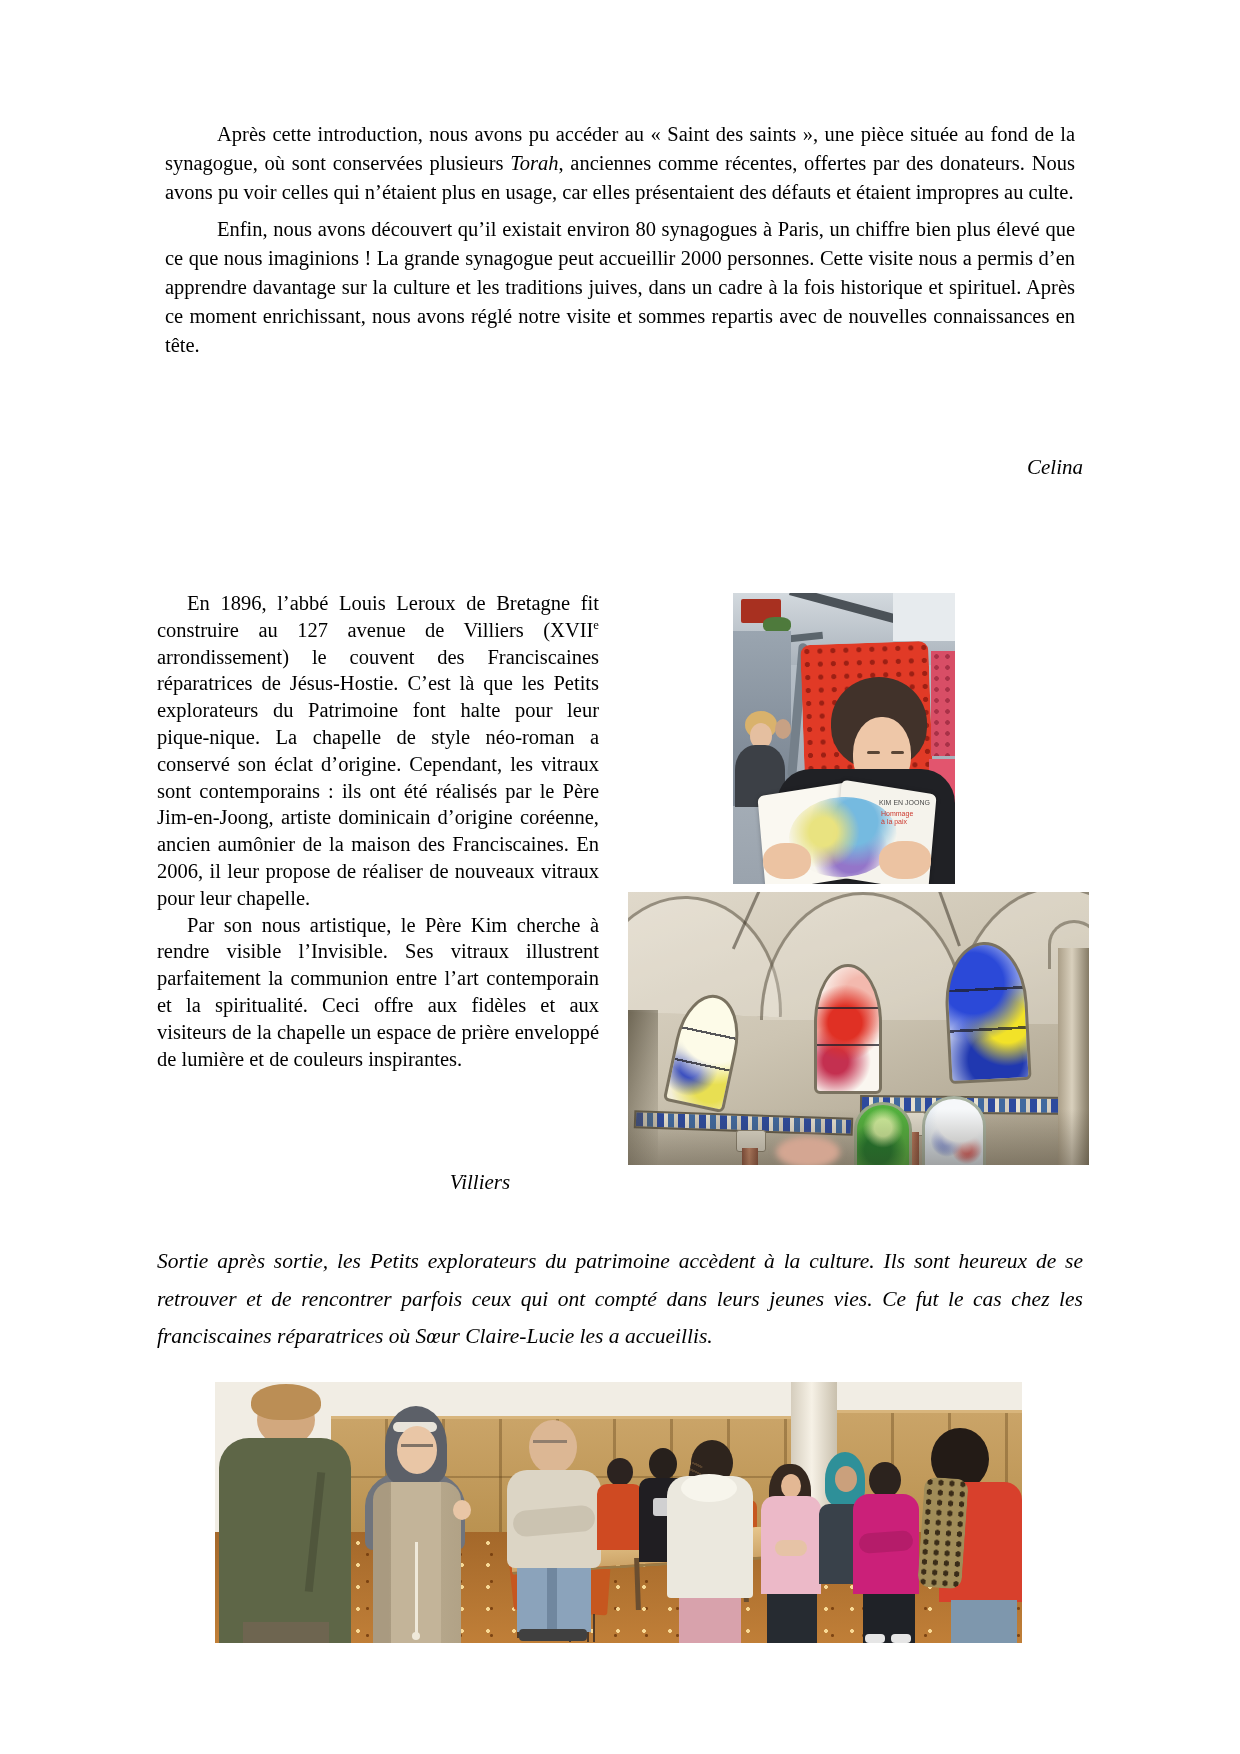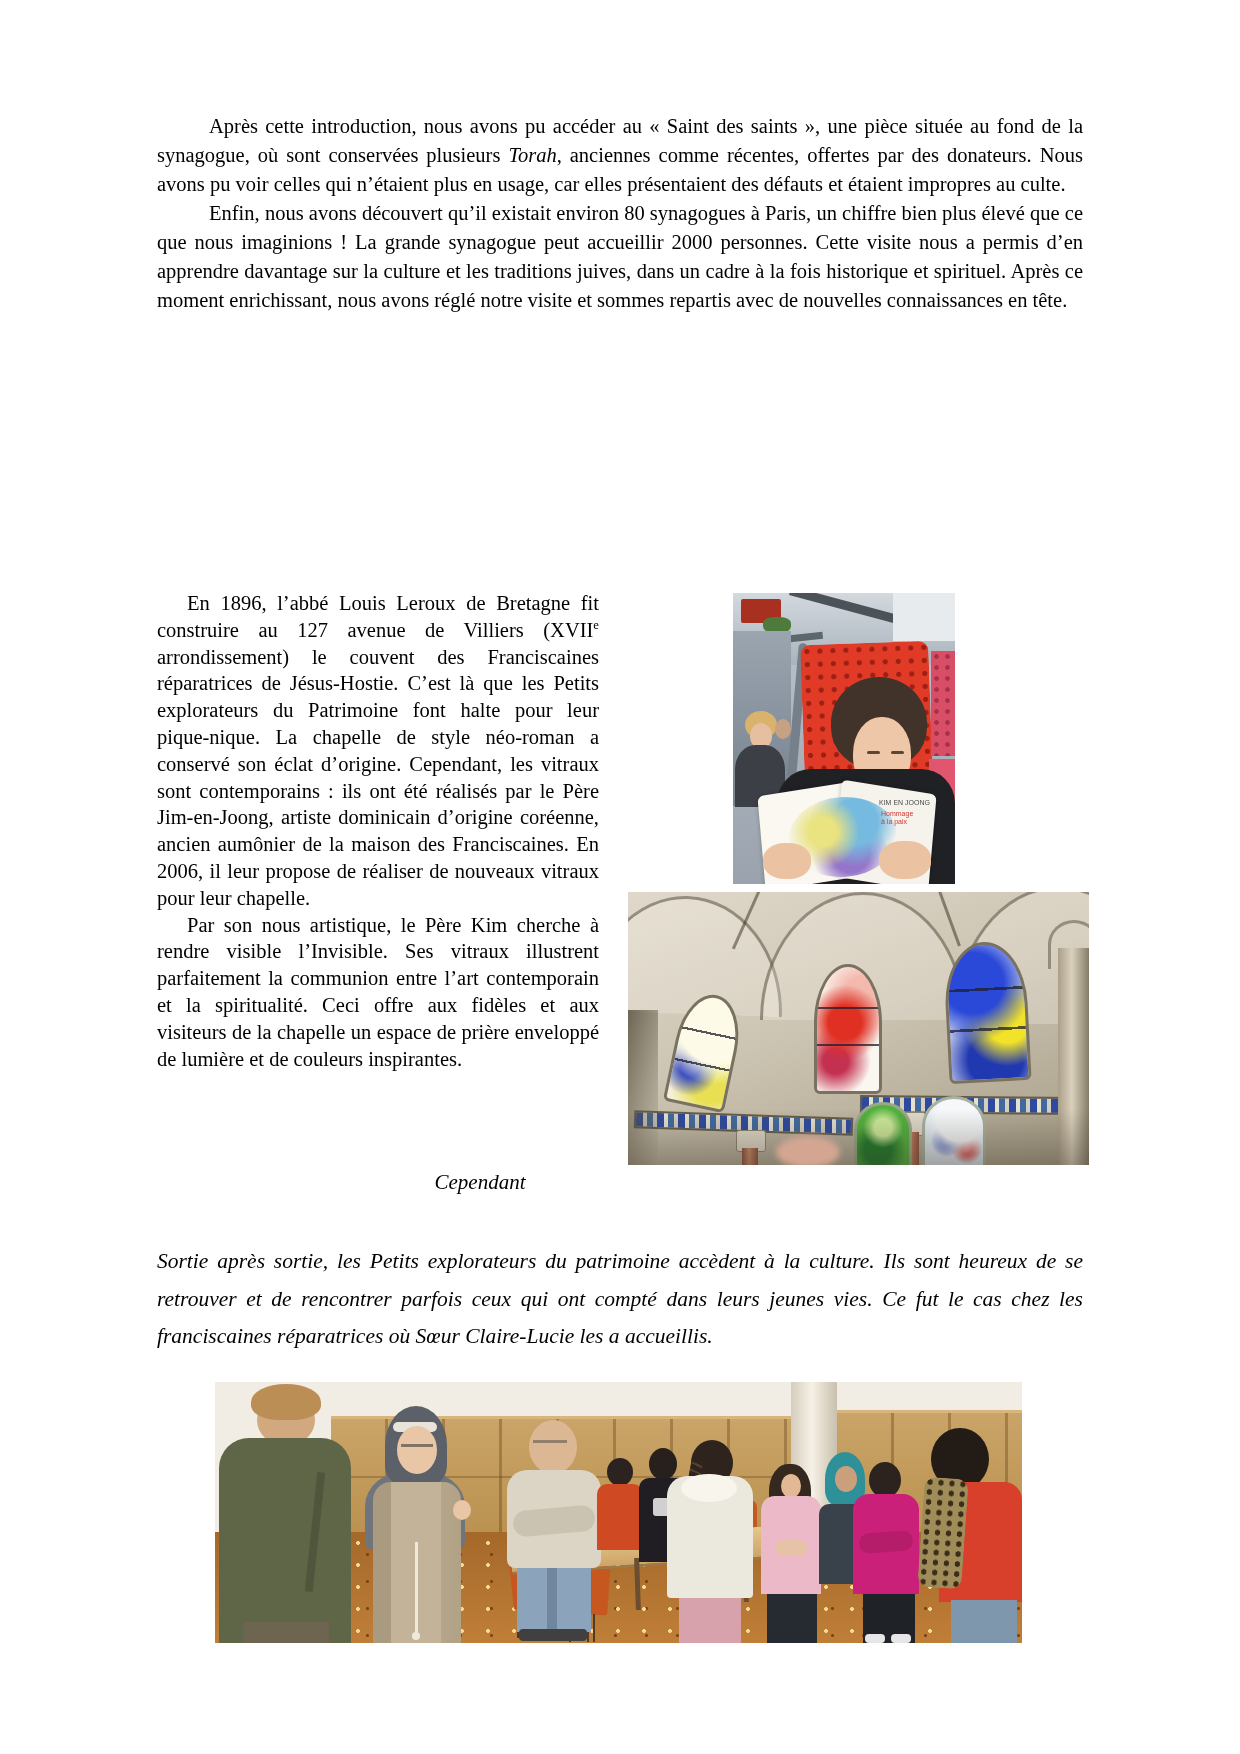--- a/index.html
+++ b/index.html
@@ -2,21 +2,21 @@
 <html lang="fr"><head>
 <meta charset="utf-8">
 <style>
   html,body{margin:0;padding:0;background:#ffffff;}
   .page{position:relative;width:1240px;height:1754px;background:#ffffff;overflow:hidden;
         font-family:"Liberation Serif","DejaVu Serif",serif;color:#000;}
   .abs{position:absolute;}
 
   
   .body-block{left:157px;top:112px;width:926px;font-size:20.5px;line-height:29px;text-align:justify;}
-  .body-block p{margin:0;text-indent:52px;}
+  .body-block p{margin:8px;text-indent:52px;}
   .sig-celina{left:157px;top:455px;width:926px;font-size:21px;font-style:italic;text-align:right;}
   .heading{left:157px;top:536px;width:700px;font-size:22.5px;font-style:italic;
            font-variant:small-caps;letter-spacing:0.4px;}
   .column{left:157px;top:590px;width:442px;font-size:20.5px;line-height:26.8px;text-align:justify;}
   .column p{margin:0;text-indent:30px;}
   .sig-emmanuela{left:157px;top:1170px;width:646px;font-size:21px;font-style:italic;text-align:center;}
   .closing{left:157px;top:1243px;width:926px;font-size:21.5px;line-height:37.5px;
            font-style:italic;text-align:justify;}
   sup{font-size:0.62em;vertical-align:super;line-height:0;}
 
@@ -202,27 +202,28 @@
 </style>
 </head>
 <body>
 
 <div class="page">
 
   <div class="abs body-block">
     <p><span>Après cette introduction, nous avons pu accéder au « Saint des saints », une pièce située au fond de la synagogue, où sont conservées plusieurs </span><i>Torah</i><span>, anciennes comme récentes, offertes par des donateurs. Nous avons pu voir celles qui n’étaient plus en usage, car elles présentaient des défauts et étaient impropres au culte.</span></p>
     <p>Enfin, nous avons découvert qu’il existait environ 80 synagogues à Paris, un chiffre bien plus élevé que ce que nous imaginions ! La grande synagogue peut accueillir 2000 personnes. Cette visite nous a permis d’en apprendre davantage sur la culture et les traditions juives, dans un cadre à la fois historique et spirituel. Après ce moment enrichissant, nous avons réglé notre visite et sommes repartis avec de nouvelles connaissances en tête.</p>
   </div>
+  <div class="abs sig-celina">Celina</div>
 
 
   <div class="abs column">
     <p><span>En 1896, l’abbé Louis Leroux de Bretagne fit construire au 127 avenue de Villiers (XVII</span><sup>e</sup><span> arrondissement) le couvent des Franciscaines réparatrices de Jésus-Hostie. C’est là que les Petits explorateurs du Patrimoine font halte pour leur pique-nique. La chapelle de style néo-roman a conservé son éclat d’origine. Cependant, les vitraux sont contemporains : ils ont été réalisés par le Père Jim-en-Joong, artiste dominicain d’origine coréenne, ancien aumônier de la maison des Franciscaines. En 2006, il leur propose de réaliser de nouveaux vitraux pour leur chapelle.</span></p>
     <p>Par son nous artistique, le Père Kim cherche à rendre visible l’Invisible. Ses vitraux illustrent parfaitement la communion entre l’art contemporain et la spiritualité. Ceci offre aux fidèles et aux visiteurs de la chapelle un espace de prière enveloppé de lumière et de couleurs inspirantes.</p>
   </div>
-  <div class="abs sig-emmanuela">Cependant</div>
+  <div class="abs sig-emmanuela">Villiers</div>
 
   <div class="abs closing">Sortie après sortie, les Petits explorateurs du patrimoine accèdent à la culture. Ils sont heureux de se retrouver et de rencontrer parfois ceux qui ont compté dans leurs jeunes vies. Ce fut le cas chez les franciscaines réparatrices où Sœur Claire-Lucie les a accueillis.</div>
 
   <div class="photo photo1">
     <div class="p1-ceiling"></div>
     <div class="p1-bar1"></div>
     <div class="p1-bar2"></div>
     <div class="p1-sign"></div>
     <div class="p1-green"></div>
     <div class="p1-window"></div>

